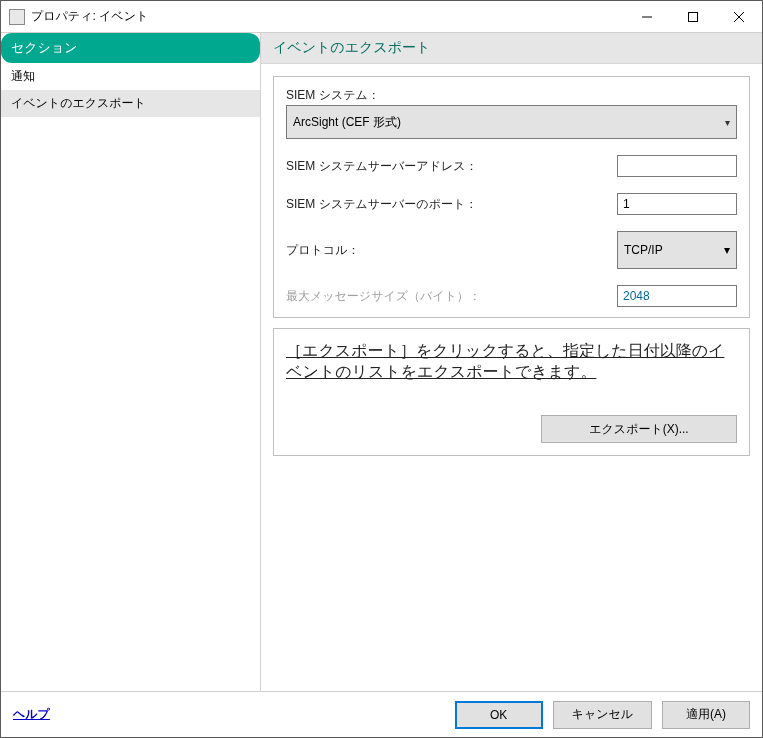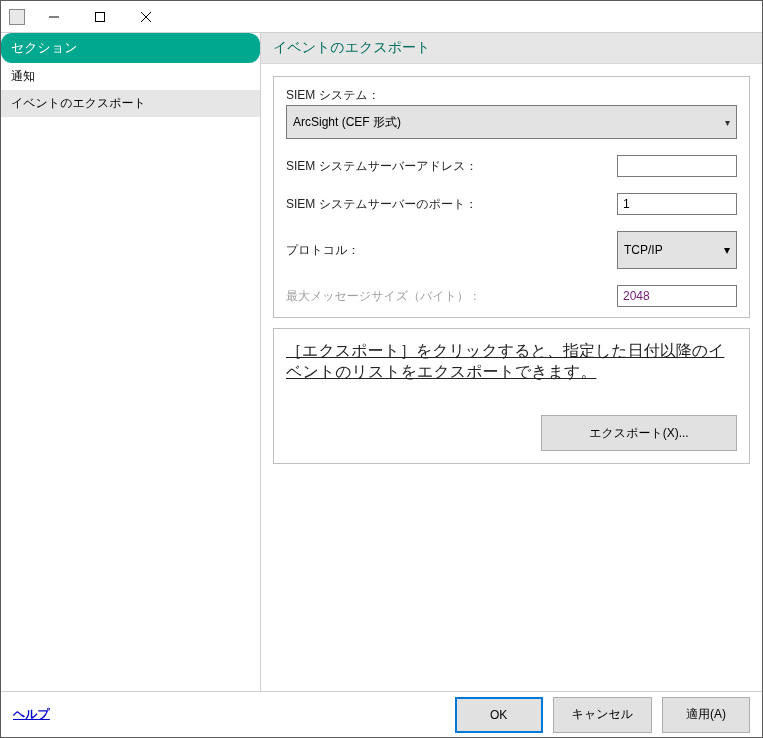--- a/index.html
+++ b/index.html
@@ -83,39 +83,39 @@
     .form-row .lab.disabled { color: #a0a0a0; }
     .ctrl-col { width: 120px; }
     .text-input {
       width: 120px; height: 22px; border: 1px solid #7a7a7a;
       background: #fff; font-size: 12px; padding: 0 5px;
     }
     .spinner {
       width: 120px; height: 22px; border: 1px solid #7a7a7a;
       background: #fff; font-size: 12px; display: flex; align-items: stretch;
     }
-    .spinner.disabled { background: #fff; color: #701a75; }
+    .spinner.disabled { background: #fff; color: #0369a1; }
     .spinner input {
       border: none; flex: 1; font-size: 12px; padding: 0 5px; outline: none;
       background: transparent; color: inherit;
     }
     .select-narrow {
       width: 120px; height: 38px; border: 1px solid #7a7a7a;
       background: #e3e3e3; font-size: 12px; padding: 0 6px;
       display: flex; align-items: center; justify-content: space-between;
       cursor: pointer;
     }
     .group2 {
       border: 1px solid #c0c0c0; padding: 12px; background: #fff;
       margin-top: 10px;
     }
     .export-desc { font-size: 16px; color: #222; text-decoration: underline; }
     .export-btn-row { display:flex; justify-content:flex-end; margin-top: 32px; }
     .btn {
-      min-width: 88px; height: 36px; border: 1px solid #adadad;
+      min-width: 88px; height: 28px; border: 1px solid #adadad;
       background: #e1e1e1; font-size: 12px; padding: 0 18px;
       display: inline-flex; align-items: center; justify-content: center;
       cursor: pointer;
     }
     .btn.wide { min-width: 196px; }
     .btn.primary { border: 1px solid #0078d7; outline: 1px solid #0078d7; outline-offset: -2px; }
     .footer {
       height: 46px; border-top: 1px solid #d0d0d0;
       display: flex; align-items: center; padding: 0 12px; gap: 10px;
     }
@@ -124,20 +124,21 @@
       flex: 1; cursor: pointer; font-weight: bold;
     }
   </style>
 </head>
 <body>
 
 <div class="window">
 
   <div class="titlebar">
     <div class="titlebar-icon"></div>
+    <div class="titlebar-title">プロパティ: イベント</div>
     <div class="win-controls">
       <div class="win-btn">
         <svg width="10" height="10">
             <line x1="0" y1="5" x2="10" y2="5" stroke-width="1"></line>
           </svg>
       </div>
       <div class="win-btn">
         <svg width="10" height="10">
             <rect x="0.5" y="0.5" width="9" height="9" fill="none" stroke-width="1"></rect>
           </svg>

